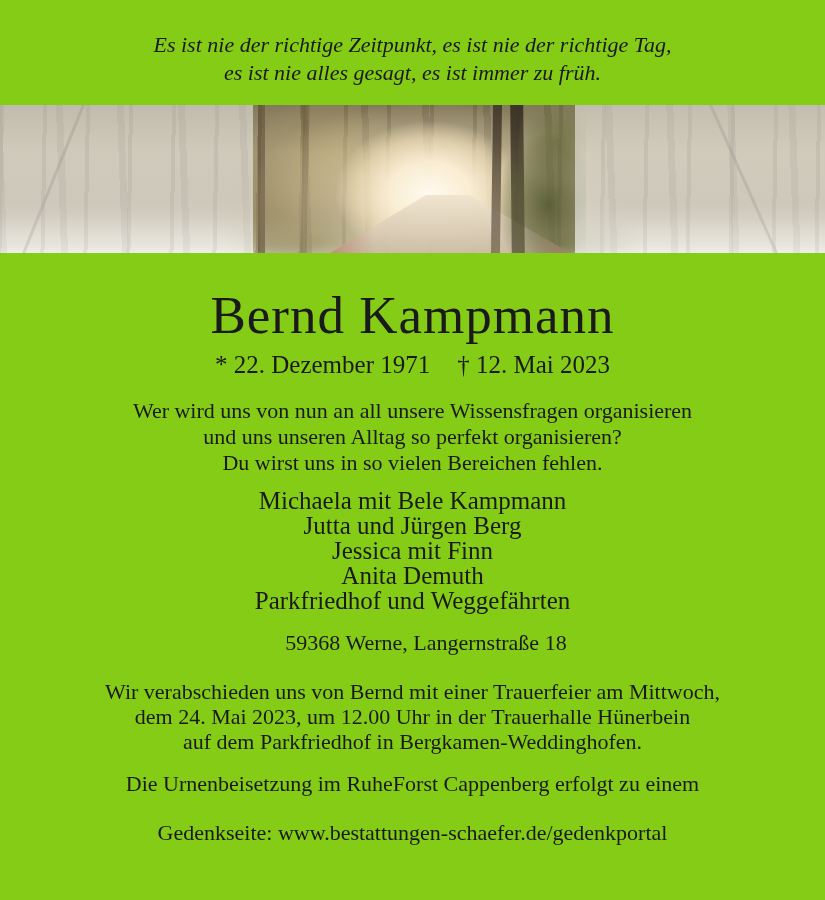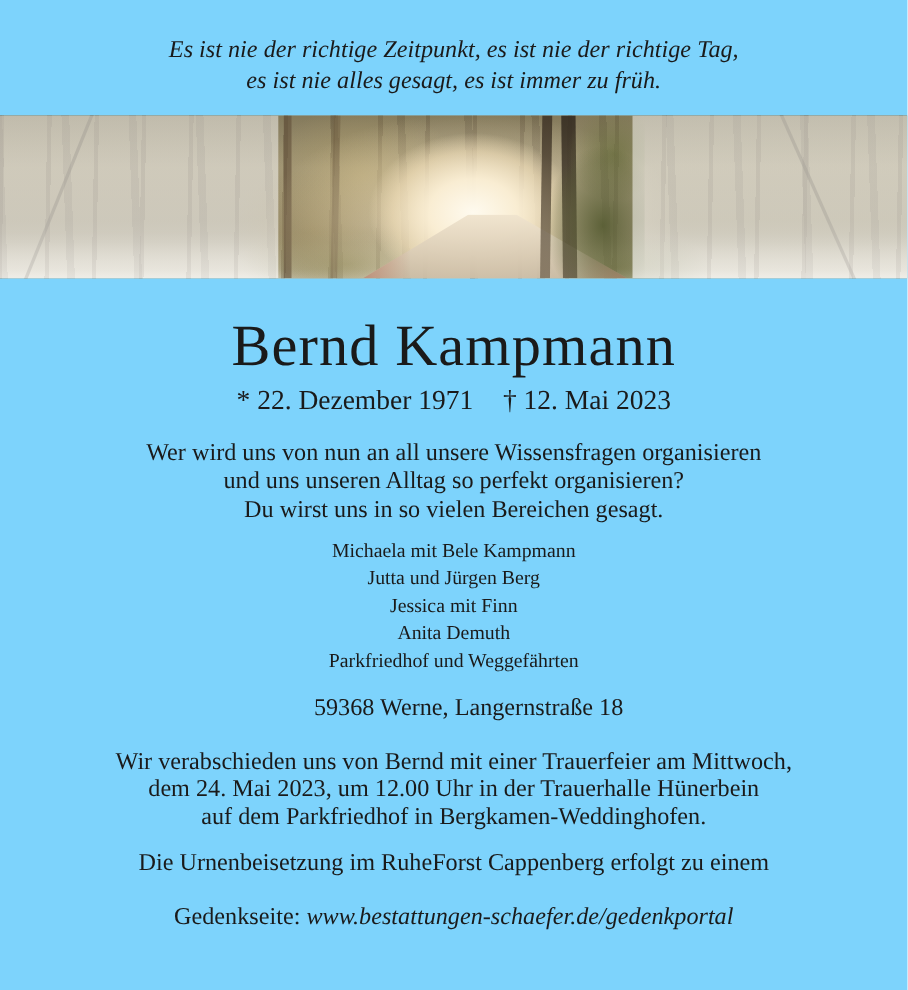--- a/index.html
+++ b/index.html
@@ -7,21 +7,21 @@
   html, body { background: #ffffff; }
   body {
     font-family: "Liberation Serif", "DejaVu Serif", serif;
     color: #1a1a1a;
   }
   .page {
     position: relative;
     width: 825px;
     height: 900px;
     margin: 0 auto;
-    background: #7dd3fc;
+    background: #84cc16;
     overflow: hidden;
     text-align: center;
   }
 
   
   .quote {
     padding-top: 31px;
     font-style: italic;
     font-size: 22px;
     line-height: 28px;
@@ -92,26 +92,26 @@
   .fade.right { right: 0; width: 250px;
     background: linear-gradient(180deg, rgba(252,252,250,0.52) 0%, rgba(250,250,248,0.55) 65%, rgba(255,255,255,0.66) 100%); }
 
   
   .name  { margin-top: 30px; font-size: 53px; line-height: 64px; font-weight: 400; letter-spacing: 1px; }
   .dates { margin-top: 3px;  font-size: 25px; line-height: 30px; }
   .dates .death { margin-left: 27px; text-align: right; }
 
   
   .tribute  { margin-top: 18px; font-size: 22px; line-height: 26px; }
-  .mourners { margin-top: 12px; font-size: 18px; line-height: 25px; list-style: none; }
+  .mourners { margin-top: 12px; font-size: 25px; line-height: 25px; list-style: none; }
   .address  { margin-top: 17px; font-size: 22px; line-height: 25px; padding-left: 27px; }
   .funeral  { margin-top: 24px; font-size: 22px; line-height: 25px; }
   .burial   { margin-top: 17px; font-size: 22px; line-height: 25px; }
   .memorial { margin-top: 24px; font-size: 22px; line-height: 25px; }
-  .memorial .url { font-style: italic; }
+  .memorial .url { }
 </style>
 </head>
 <body>
 
 <div class="page">
 
   <div class="quote">
     <div>Es ist nie der richtige Zeitpunkt, es ist nie der richtige Tag,</div>
     <div>es ist nie alles gesagt, es ist immer zu früh.</div>
   </div>
@@ -132,21 +132,21 @@
 
   <h1 class="name">Bernd Kampmann</h1>
 
   <div class="dates">
     <span class="birth">* 22. Dezember 1971</span><span class="death">† 12. Mai 2023</span>
   </div>
 
   <div class="tribute">
     <div>Wer wird uns von nun an all unsere Wissensfragen organisieren</div>
     <div>und uns unseren Alltag so perfekt organisieren?</div>
-    <div>Du wirst uns in so vielen Bereichen gesagt.</div>
+    <div>Du wirst uns in so vielen Bereichen fehlen.</div>
   </div>
 
   <ul class="mourners">
     <li>Michaela mit Bele Kampmann</li>
     <li>Jutta und Jürgen Berg</li>
     <li>Jessica mit Finn</li>
     <li>Anita Demuth</li>
     <li>Parkfriedhof und Weggefährten</li>
   </ul>
 

